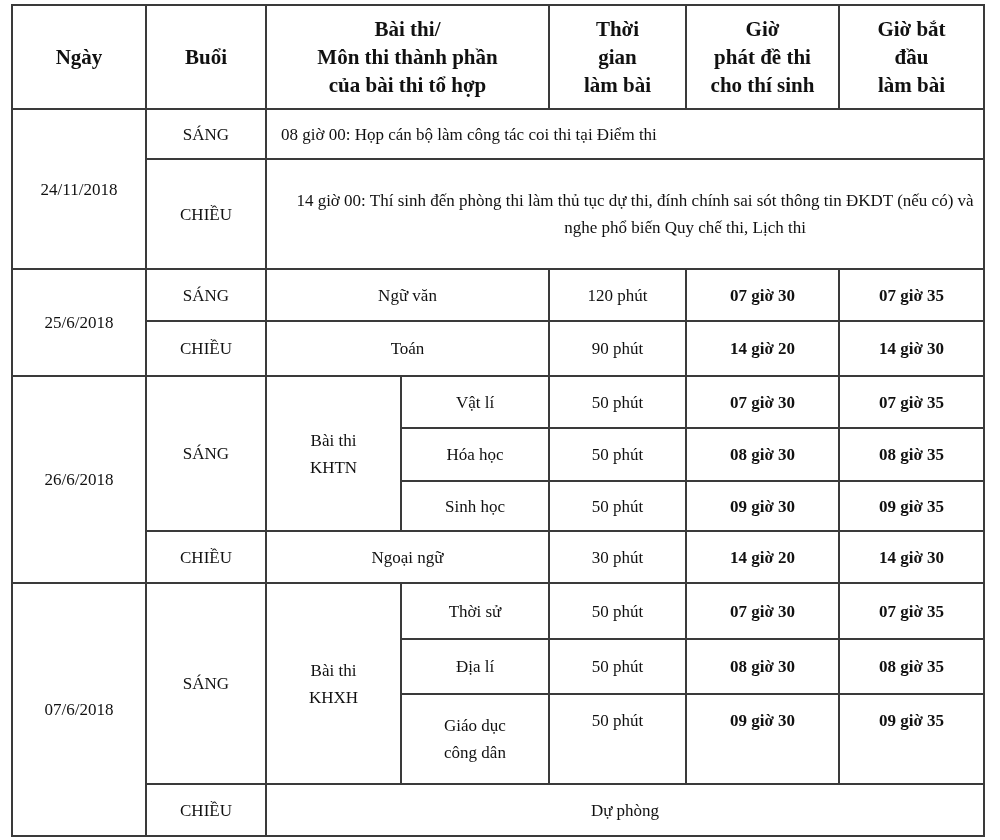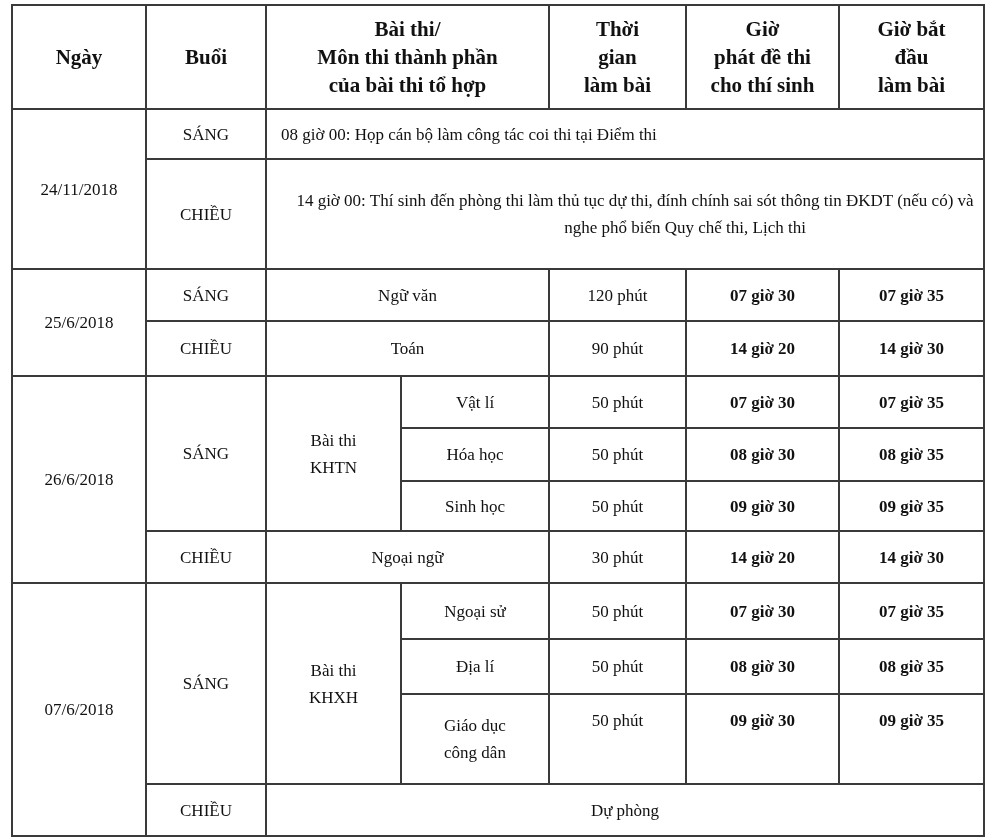--- a/index.html
+++ b/index.html
@@ -127,21 +127,21 @@
     <td class="b">14 giờ 30</td>
   </tr>
 
   <tr style="height:56px">
     <td rowspan="4">07/6/2018</td>
     <td rowspan="3">SÁNG</td>
     <td rowspan="3">
       <div>Bài thi</div>
       <div>KHXH</div>
     </td>
-    <td>Ngoại sử</td>
+    <td>Thời sử</td>
     <td>50 phút</td>
     <td class="b">07 giờ 30</td>
     <td class="b">07 giờ 35</td>
   </tr>
   <tr style="height:55px">
     <td>Địa lí</td>
     <td>50 phút</td>
     <td class="b">08 giờ 30</td>
     <td class="b">08 giờ 35</td>
   </tr>

